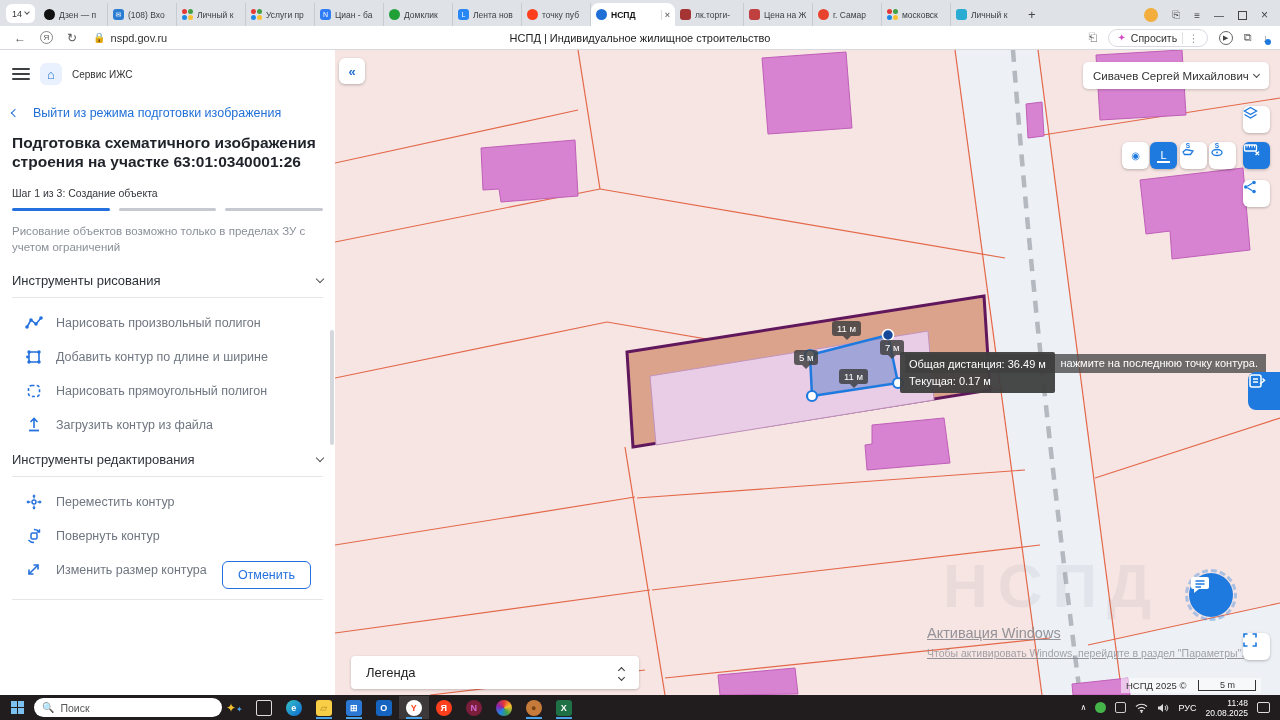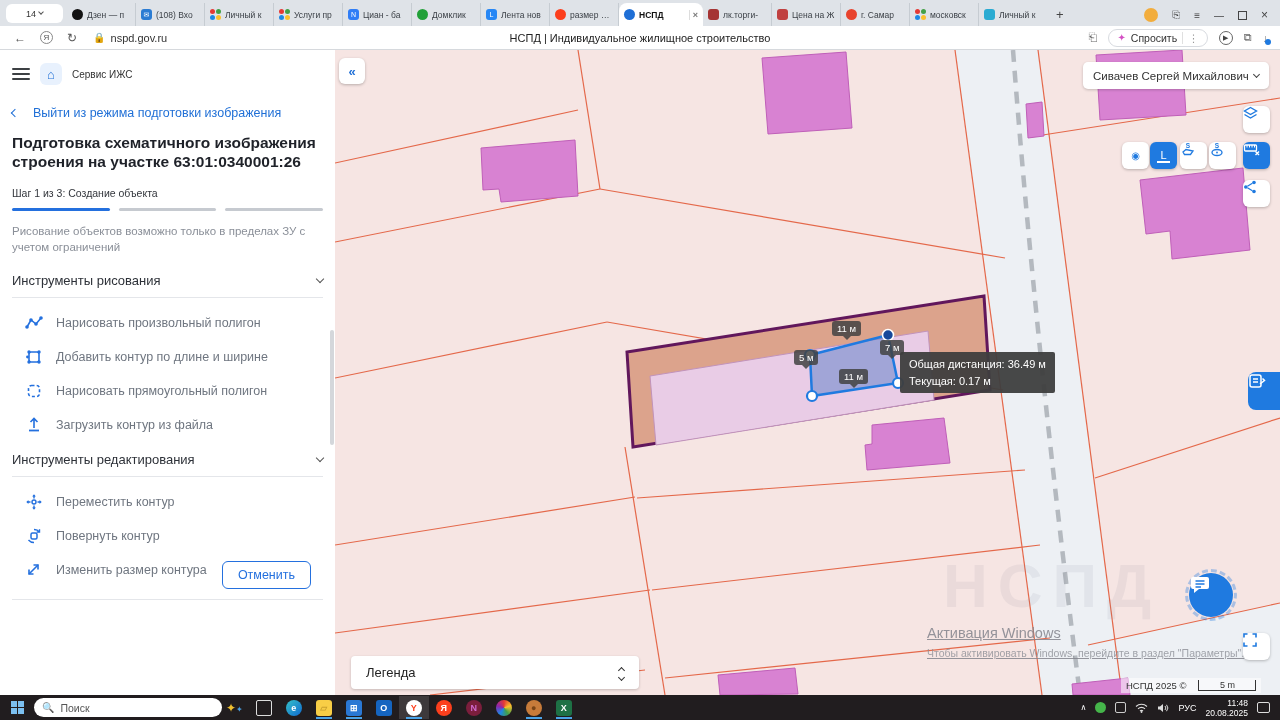--- a/index.html
+++ b/index.html
@@ -1,21 +1,21 @@
 <!DOCTYPE html>
 <html><head>
 <meta charset="utf-8">
 <style>
   * { margin:0; padding:0; box-sizing:border-box; font-family:"Liberation Sans", sans-serif; }
   html,body { width:1280px; height:720px; overflow:hidden; background:#e2e6ea; }
   .screen { position:relative; width:1280px; height:720px; }
 
   
   .tabbar { position:absolute; top:0; left:0; width:1280px; height:26px; background:#dfe3e8; display:flex; align-items:flex-end; }
-  .tabcounter { display:flex; align-items:center; gap:3px; background:#fff; border-radius:6px; height:19px; margin:0 4px 3px 6px; padding:0 20px; font-size:9px; color:#333; }
+  .tabcounter { display:flex; align-items:center; gap:3px; background:#fff; border-radius:6px; height:19px; margin:0 4px 3px 6px; padding:0 6px; font-size:9px; color:#333; }
   .tabs { display:flex; align-items:flex-end; height:26px; }
   .tab { width:69px; height:23px; display:flex; align-items:center; gap:4px; padding:0 5px; border-right:1px solid #c6ccd2; font-size:8.5px; color:#3a3f45; white-space:nowrap; overflow:hidden; }
   .tab.active { width:84px; background:#fff; border-radius:8px 8px 0 0; border-right:none; font-weight:bold; color:#111; }
   .fav { width:11px; height:11px; border-radius:3px; flex:0 0 auto; display:flex; align-items:center; justify-content:center; font-size:7px; color:#fff; }
   .fav.circ { border-radius:50%; }
   .quad { display:grid; grid-template-columns:5px 5px; grid-gap:1px; width:11px; height:11px; }
   .quad i { width:5px; height:5px; border-radius:50%; }
   .tlabel { overflow:hidden; text-overflow:ellipsis; flex:1; }
   .tclose { font-size:9px; color:#777; padding-left:3px; border-left:1px solid #ddd; }
   .newtab { font-size:13px; color:#444; margin:0 8px 4px 8px; }
@@ -146,21 +146,21 @@
       <div class="tab">
           <span class="fav circ" style="background:#21a038"></span>
           <span class="tlabel">Домклик</span>
         </div>
       <div class="tab">
           <span class="fav" style="background:#2787f5">L</span>
           <span class="tlabel">Лента нов</span>
         </div>
       <div class="tab">
           <span class="fav circ" style="background:#fc3f1d"></span>
-          <span class="tlabel">размер пуб</span>
+          <span class="tlabel">точку пуб</span>
         </div>
       <div class="tab active">
           <span class="fav circ" style="background:#1f6fd6"></span>
           <span class="tlabel">НСПД</span>
           <span class="tclose">×</span>
         </div>
       <div class="tab">
           <span class="fav" style="background:#a53434"></span>
           <span class="tlabel">лк.торги-</span>
         </div>
@@ -386,20 +386,21 @@
         </g>
       </svg>
 
       <div class="ghost">НСПД</div>
 
       <div class="chip" style="left:497px; top:271px;">11 м</div>
       <div class="chip" style="left:545px; top:290px;">7 м</div>
       <div class="chip" style="left:504px; top:319px;">11 м</div>
       <div class="chip" style="left:459px; top:300px;">5 м</div>
 
+      <div class="strip">нажмите на последнюю точку контура.</div>
       <div class="maintip">
         <div>Общая дистанция: 36.49 м</div>
         <div>Текущая: 0.17 м</div>
       </div>
 
       <div class="mbtn collapse" style="color:#1f6fd6;">«</div>
 
       <div class="userpill">
         <span>Сивачев Сергей Михайлович</span>
         <span class="chev" style="padding:2px; border-color:#444;"></span>

